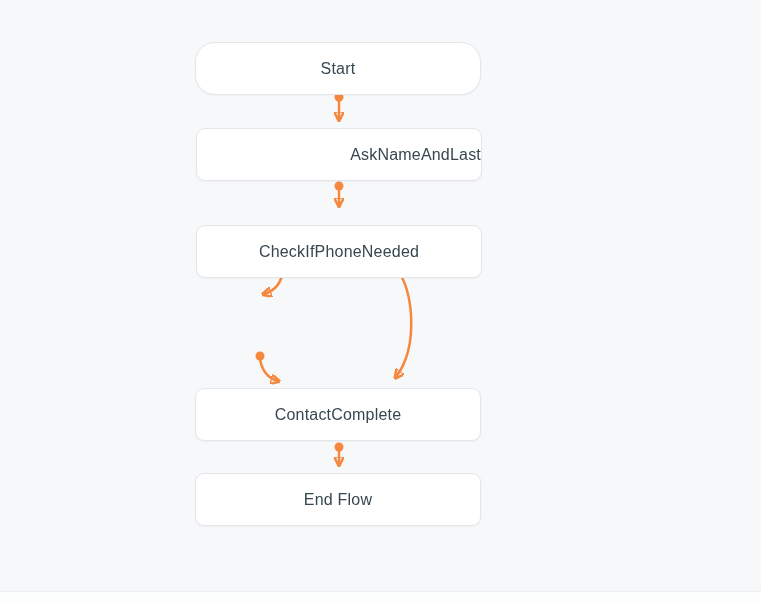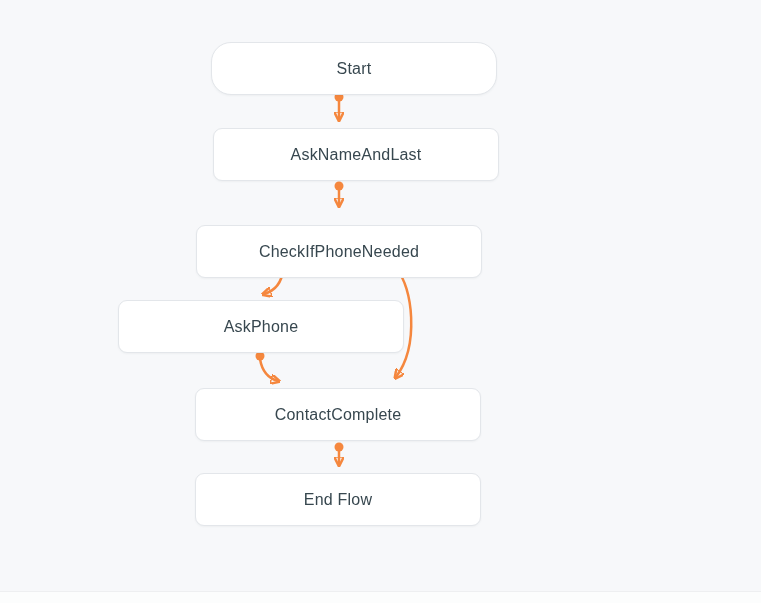--- a/index.html
+++ b/index.html
@@ -46,22 +46,22 @@
     display: flex;
     align-items: center;
     justify-content: center;
     font-size: 16px;
     font-weight: 500;
     letter-spacing: 0.2px;
     color: var(--node-text);
     box-shadow: 0 1px 2px rgba(55, 71, 79, 0.05);
     cursor: pointer;
   }
-  #node-start            { left: 211px; top: 42px; border-radius: 20px;  }
-  #node-ask-name         { left: 213px; top: 128px; }
+  #node-start            { left: 195px; top: 42px; border-radius: 20px;  }
+  #node-ask-name         { left: 196px; top: 128px; justify-content: flex-end; }
   #node-check-phone      { left: 196px; top: 225px; }
   #node-ask-phone        { left: 118px; top: 300px; }
   #node-contact-complete { left: 195px; top: 388px; text-align: right; }
   #node-end-flow         { left: 195px; top: 473px; justify-content: center; }
   .scroll-strip {
     position: absolute;
     left: 0; bottom: 0;
     width: 761px; height: 12px;
     background: #FCFDFD;
     border-top: 1px solid #EEEFF1;
@@ -115,23 +115,20 @@
   </div>
 
   <div class="node" id="node-ask-name">
     <span>AskNameAndLast</span>
   </div>
 
   <div class="node" id="node-check-phone">
     <span>CheckIfPhoneNeeded</span>
   </div>
 
-  <div class="node" id="node-ask-phone">
-    <span>AskPhone</span>
-  </div>
 
   <div class="node" id="node-contact-complete">
     <span>ContactComplete</span>
   </div>
 
   <div class="node" id="node-end-flow">
     <span>End Flow</span>
   </div>
 
   <div class="scroll-strip"></div>

